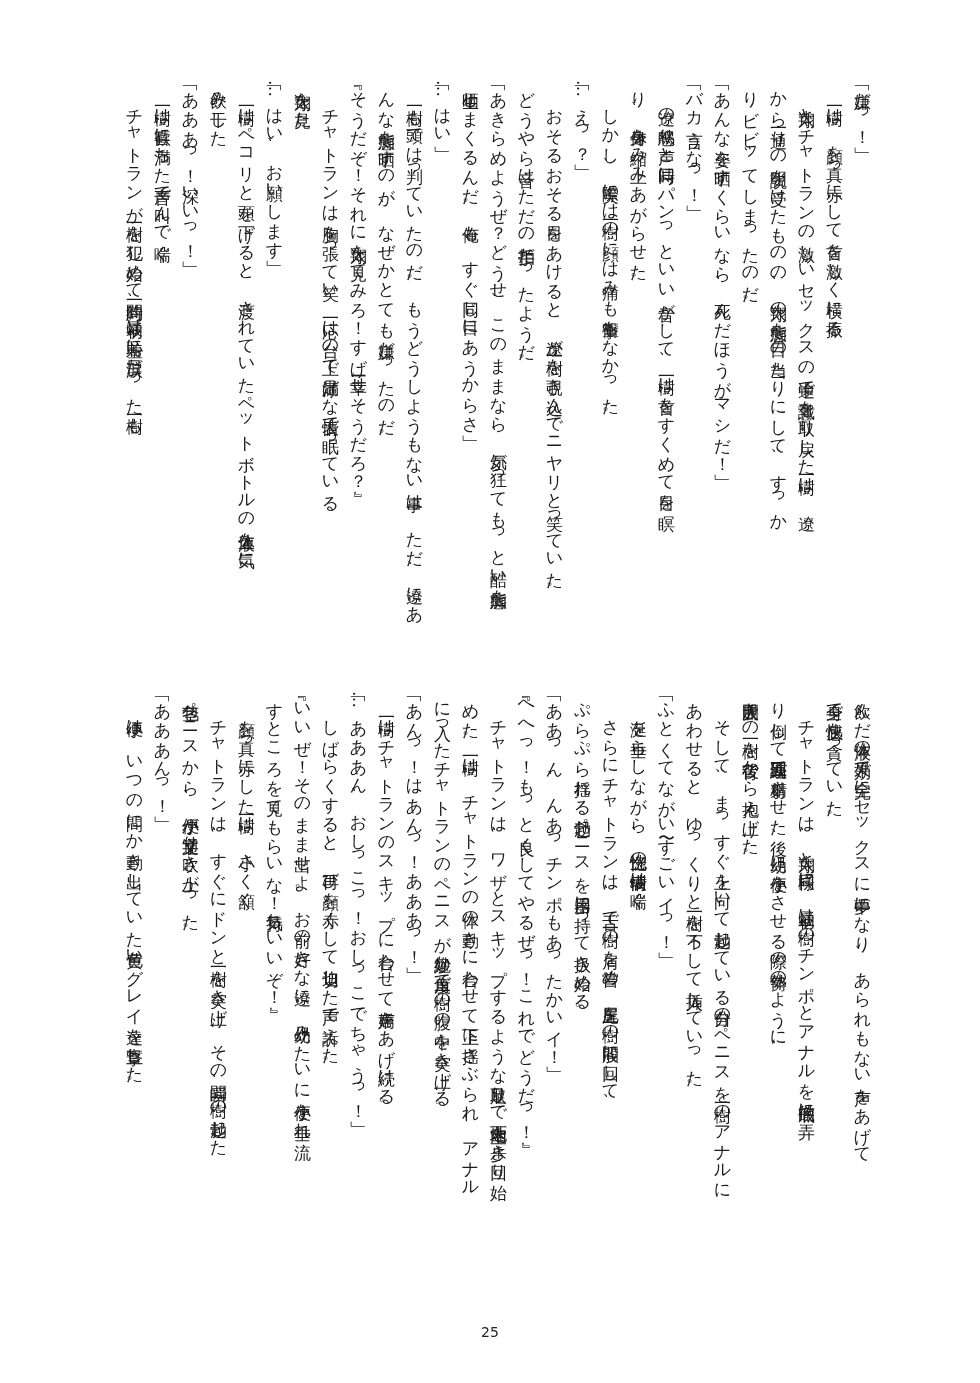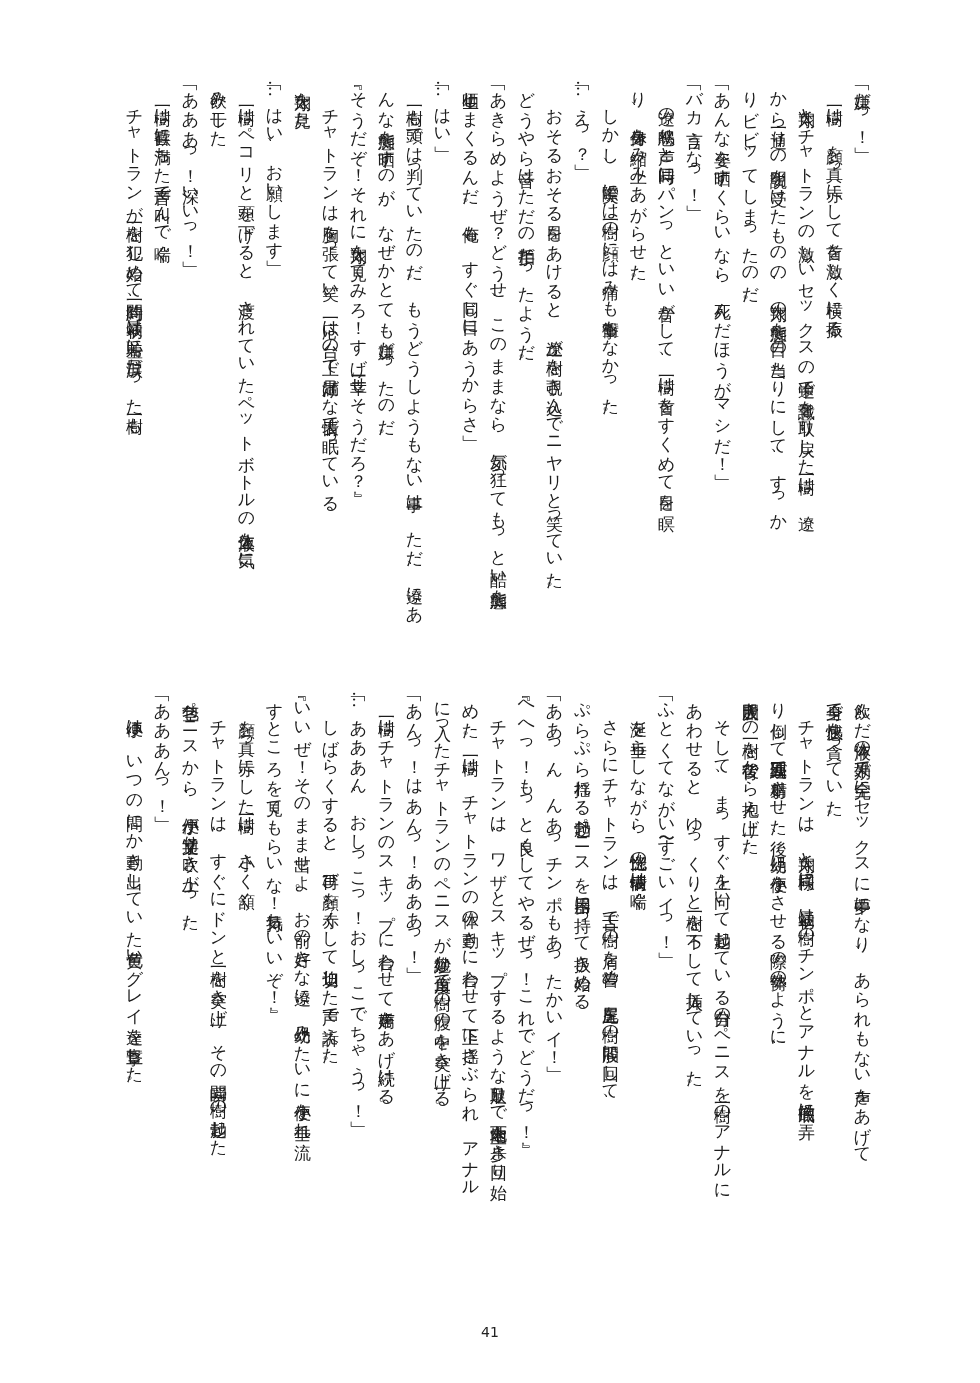--- a/index.html
+++ b/index.html
@@ -101,14 +101,14 @@
       <p class="vline">　しばらくすると、再び顔を赤くして切迫した声で訴えた。</p>
       <p class="vline">『いいぜ！そのまま出せよ。お前の好きな遼に、幼児みたいに小便を垂れ流</p>
       <p class="vline">すところを見てもらいな！気持ちいいぞ！』</p>
       <p class="vline">　顔を真っ赤にした一樹は、小さく頷く。</p>
       <p class="vline">　チャトランは、すぐにドンと一樹を突き上げ、その瞬間、一樹の勃起した</p>
       <p class="vline">包茎ペニスから、小便が文字通り吹き上がった。</p>
       <p class="vline">「あああんっ！」</p>
       <p class="vline">　小便は、いつの間にか動き出していた黄色いグレイ達を直撃した。</p>
     </section>
 
-  <footer class="page-number">41</footer>
+  <footer class="page-number">25</footer>
 </div>
 
 </body></html>

